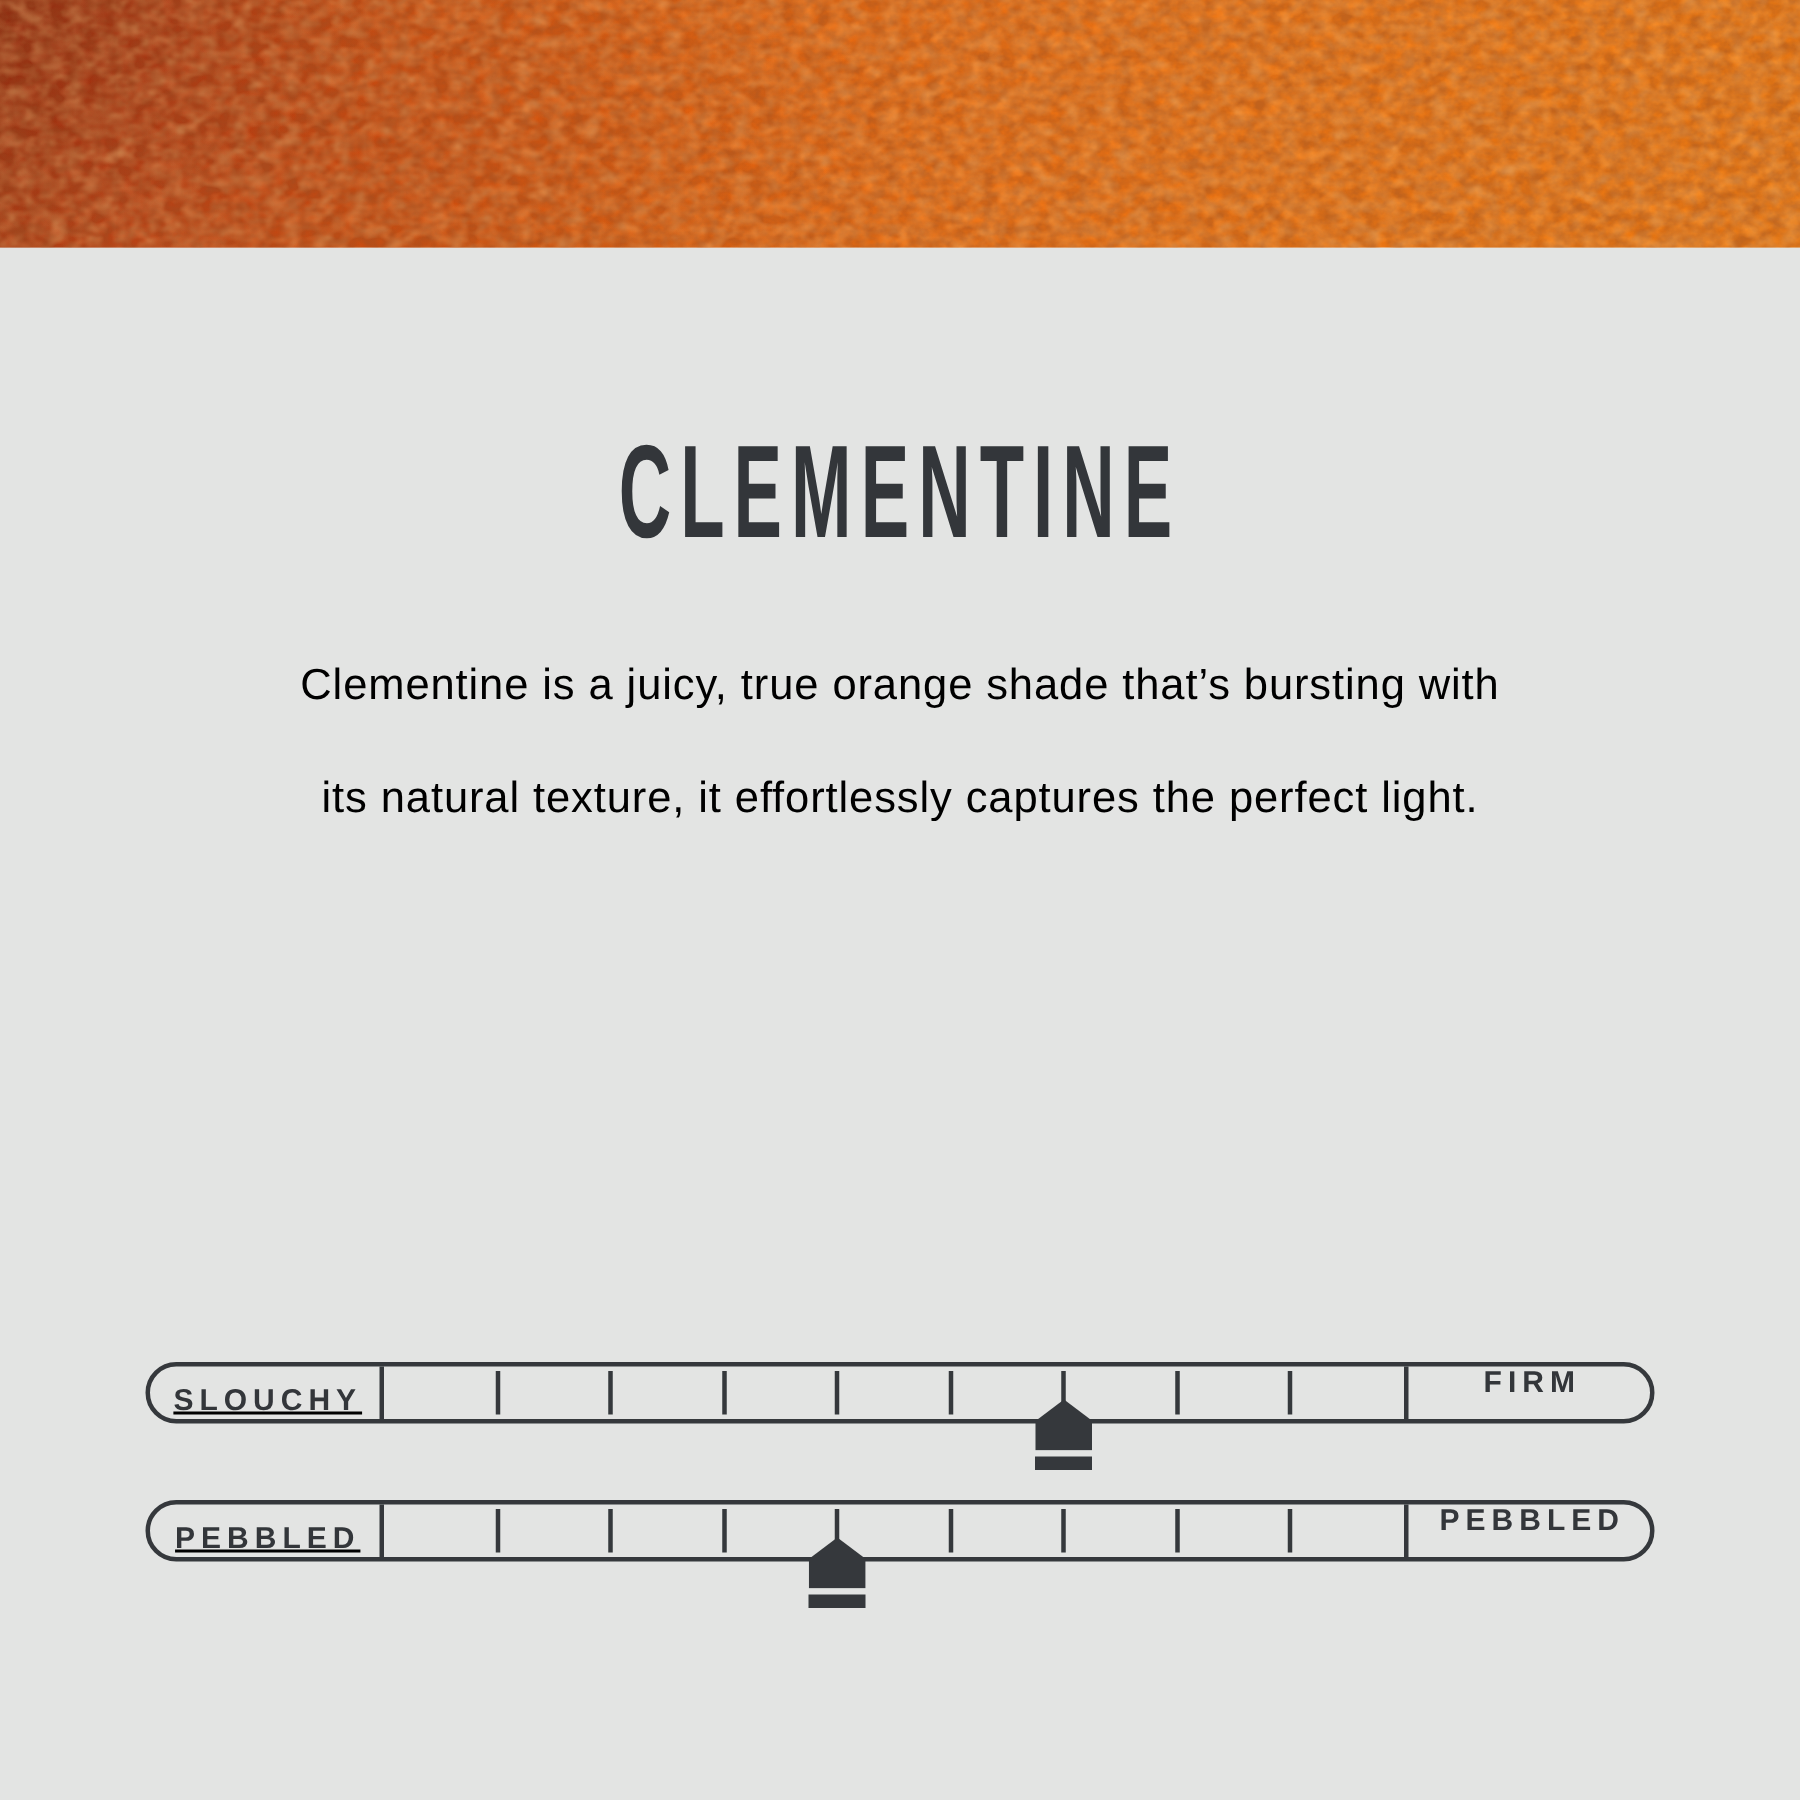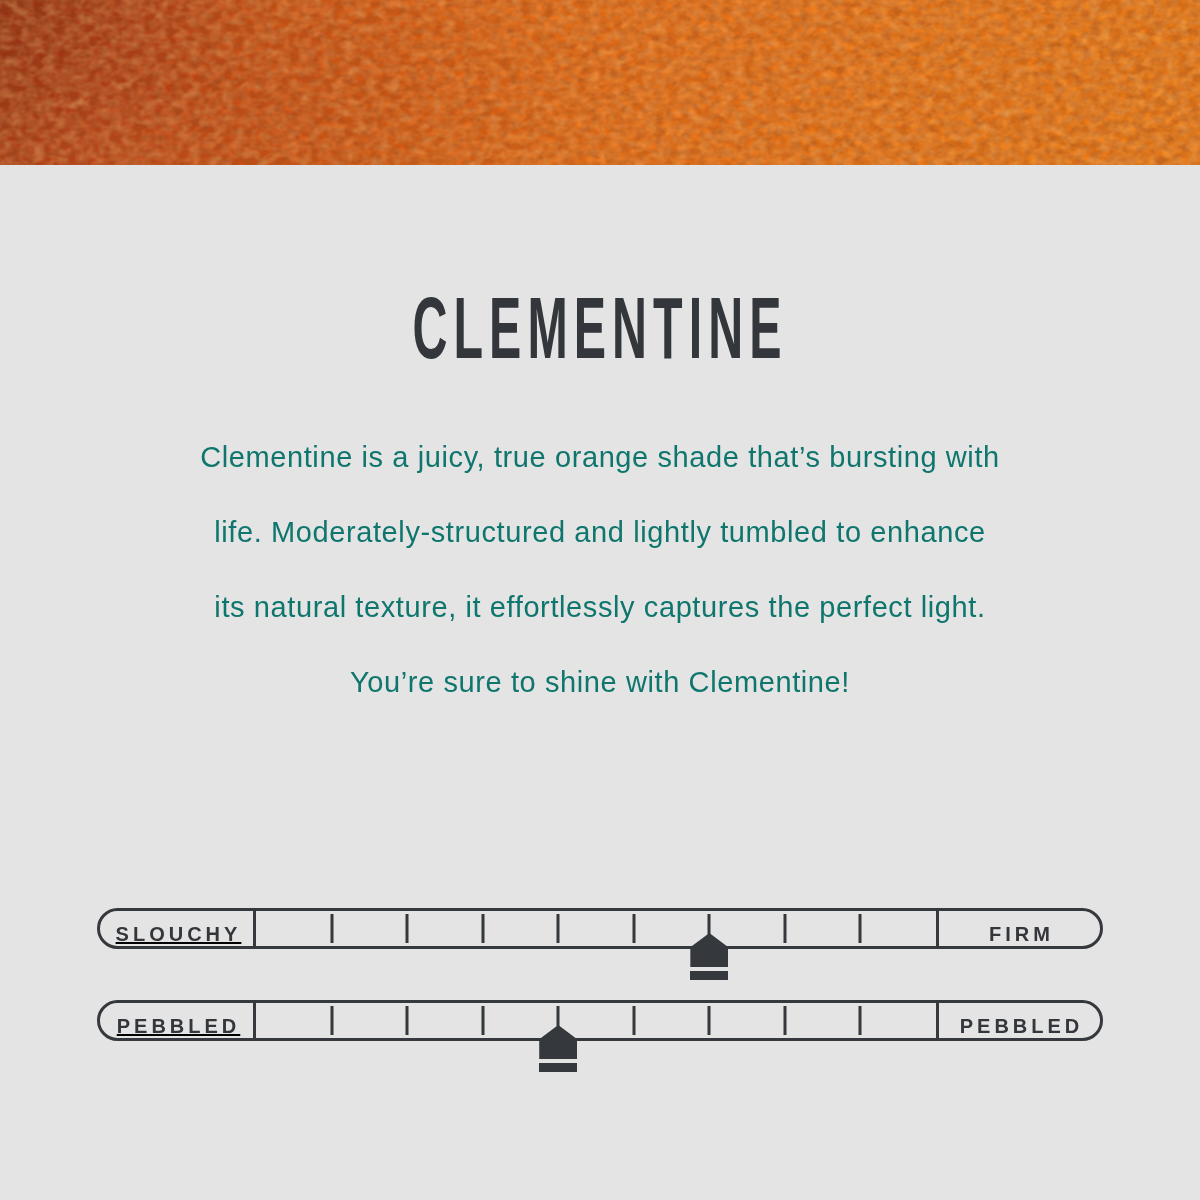--- a/index.html
+++ b/index.html
@@ -22,36 +22,36 @@
   .title-row{position:absolute;left:0;top:268px;width:100%;display:flex;justify-content:center;margin-top:16px;}
   .title-row span{
     display:inline-block;font-weight:bold;font-size:88px;line-height:88px;
     letter-spacing:11px;color:#33363a;white-space:nowrap;
     transform:scaleX(0.55);transform-origin:50% 50%;
   }
 
   
   .desc{position:absolute;left:0;top:420px;width:100%;text-align:center;}
   .desc .line{
-    font-size:29px;line-height:75px;color:#0f766e;letter-spacing:0.6px;white-space:nowrap;
+    font-size:29px;line-height:75px;color:#000000;letter-spacing:0.6px;white-space:nowrap;
   }
 
   
   .scale{
     position:absolute;left:97px;width:1006px;height:41px;
     border:3px solid #35383c;border-radius:24px;box-sizing:border-box;
     background:transparent;
   }
   .scale .sect-left{
     position:absolute;left:0;top:0;bottom:0;width:153px;border-right:3px solid #35383c;
     display:flex;align-items:flex-end;justify-content:center;text-decoration:underline;
   }
   .scale .sect-right{
     position:absolute;right:0;top:0;bottom:0;width:161px;border-left:3px solid #35383c;
-    display:flex;align-items:flex-end;justify-content:center;
+    display:flex;align-items:flex-start;justify-content:center;
   }
   .scale .lbl{
     font-weight:bold;font-size:20px;letter-spacing:4px;color:#33363a;
     white-space:nowrap;text-indent:4px;
   }
   .scale .track{position:absolute;left:156px;right:164px;top:0;bottom:0;}
   .scale .tick{
     position:absolute;top:3px;width:3px;height:29px;background:#35383c;
     transform:translateX(-50%);
   }
@@ -89,23 +89,21 @@
       <rect width="1200" height="165" filter="url(#grainLight)" opacity="0.4"></rect>
     </svg>
   </div>
 
   <div class="title-row">
     <span>CLEMENTINE</span>
   </div>
 
   <div class="desc">
     <div class="line">Clementine is a juicy, true orange shade that’s bursting with</div>
-    <div class="line">life. Moderately-structured and lightly tumbled to enhance</div>
     <div class="line">its natural texture, it effortlessly captures the perfect light.</div>
-    <div class="line">You’re sure to shine with Clementine!</div>
   </div>
 
   <div class="scale scale-1">
     <div class="sect-left">
       <span class="lbl">SLOUCHY</span>
     </div>
     <div class="sect-right">
       <span class="lbl">FIRM</span>
     </div>
     <div class="track">

